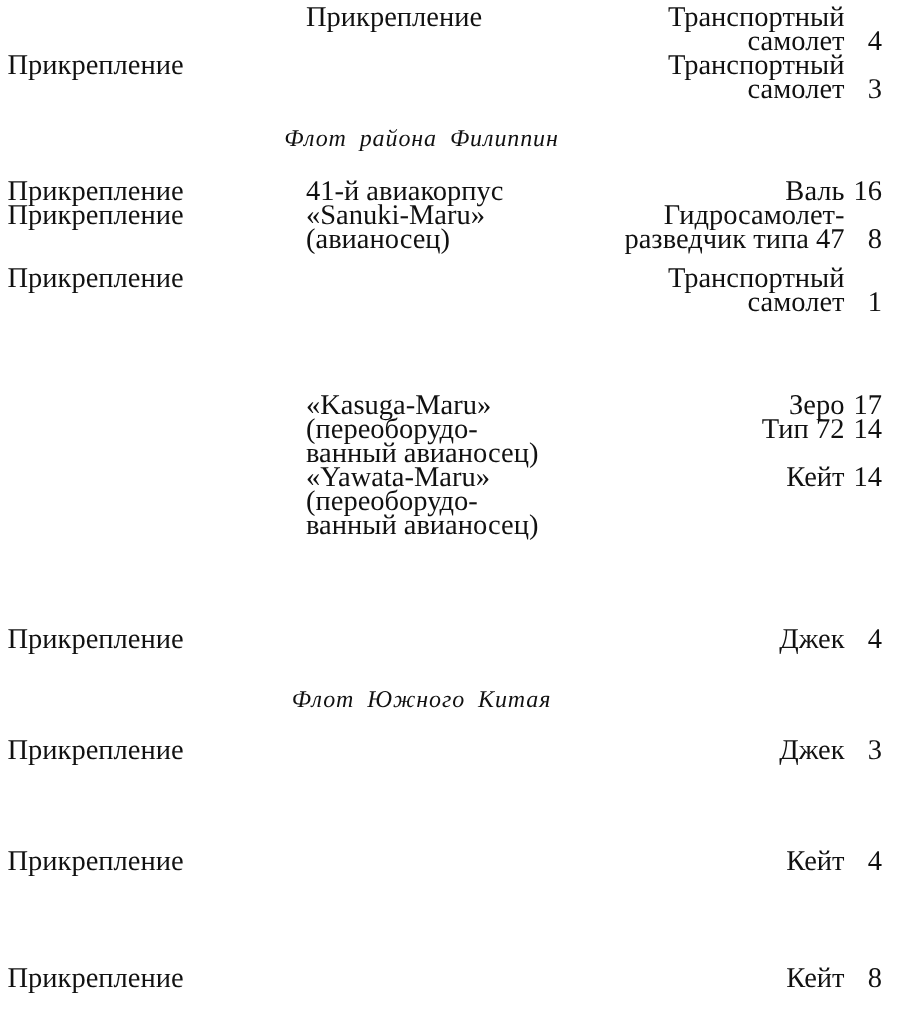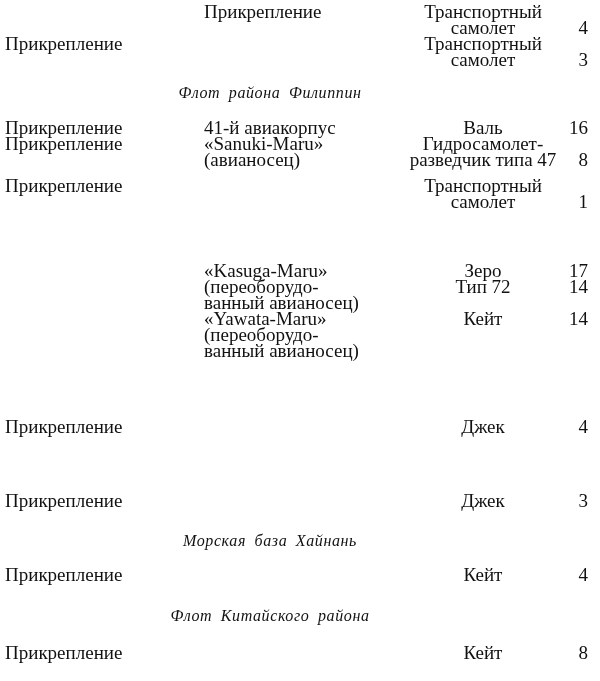--- a/index.html
+++ b/index.html
@@ -17,21 +17,21 @@
   }
   .page {
     position: relative;
     width: 600px;
     height: 681px;
     background: #ffffff;
   }
   
   .section-heading {
     position: absolute;
-    left: 5px;
+    left: 16px;
     width: 530px;
     text-align: center;
     font-style: italic;
     font-size: 16px;
     letter-spacing: 0.6px;
     word-spacing: 4px;
     white-space: nowrap;
   }
   
   .row {
@@ -53,36 +53,35 @@
     text-align: left;
   }
   .col-ship {
     left: 204px;
     width: 196px;
     text-align: left;
   }
   .col-plane {
     left: 403px;
     width: 160px;
-    text-align: center;
+    text-align: right;
   }
   .col-count {
     left: 500px;
     width: 88px;
     text-align: right;
   }
 </style>
 </head>
 <body>
 
 <div class="page">
 
   <div class="section-heading" style="top:84px">Флот района Филиппин</div>
-  <div class="section-heading" style="top:532px">Морская база Хайнань</div>
-  <div class="section-heading" style="top:607px">Флот Китайского района</div>
+  <div class="section-heading" style="top:458px">Флот Южного Китая</div>
 
   <div class="row" style="top:4px">
     <div class="cell col-unit"></div>
     <div class="cell col-ship">Прикрепление</div>
     <div class="cell col-plane">Транспортный
 самолет</div>
     <div class="cell col-count" style="top:16px">4</div>
   </div>
   <div class="row" style="top:36px">
     <div class="cell col-unit">Прикрепление</div>

